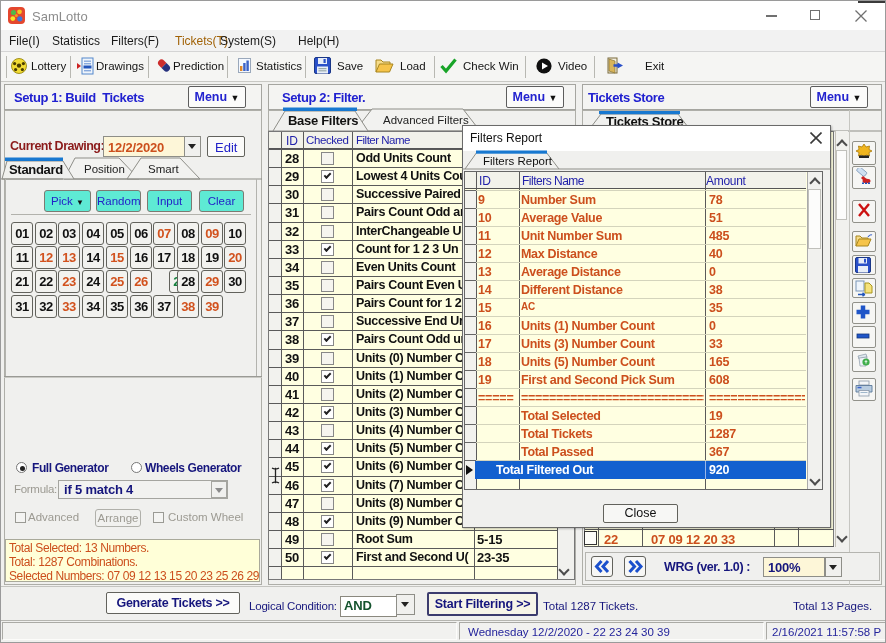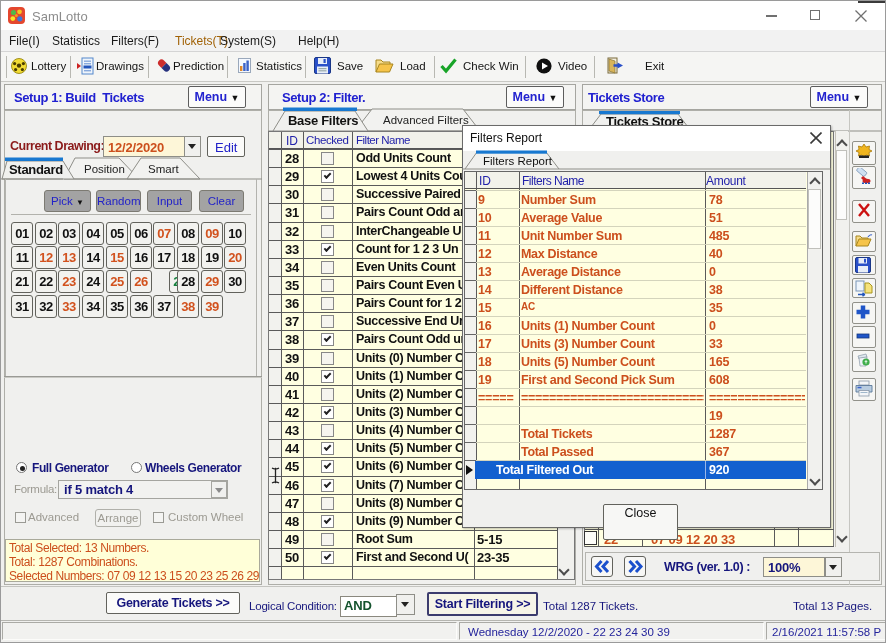--- a/index.html
+++ b/index.html
@@ -7,21 +7,21 @@
  background:#f0f0ee;overflow:hidden;}
 .abs{position:absolute;}
 .b{font-weight:bold;letter-spacing:-0.2px;}
 .navy{color:#16167d;}
 .maroon{color:#8b1a1a;}
 .orange{color:#cc4f1d;}
 .panelhead{background:#f4f4f2;border:1px solid #a5a5a0;}
 .panelbody{background:#f0f0ee;border:1px solid #aeaea8;}
 .menubtn{background:#fbfbfa;border:1px solid #5d5d5d;border-radius:2px;color:#2323cf;
  font-weight:bold;font-size:12.5px;text-align:center;line-height:20px;}
-.btn{background:#a3a3a3;border:1px solid #7c7a72;border-radius:3px;color:#2222c8;
+.btn{background:#5eead4;border:1px solid #7c7a72;border-radius:3px;color:#2222c8;
  font-size:11.5px;text-align:center;}
 .numbtn{background:#f2f2ef;border:1px solid #62625c;border-radius:3px;font-weight:bold;
  font-size:13px;letter-spacing:-0.5px;text-align:center;line-height:21px;color:#111;}
 .gridline{background:#5a5a5a;}
 .cell{position:absolute;overflow:hidden;white-space:nowrap;}
 .chk{position:absolute;width:13px;height:13px;background:#fff;border:1px solid #888;}
 .chk .m{position:absolute;left:2px;top:2px;width:7px;height:4px;border-left:2px solid #222;
  border-bottom:2px solid #222;transform:rotate(-45deg);}
 .sep{position:absolute;top:56px;height:22px;width:1px;background:#b8b8b2;}
 .tbtxt{position:absolute;top:60px;font-size:11.5px;color:#151515;}
@@ -544,20 +544,21 @@
 <div class="abs b orange cell" style="left:521px;top:373px;width:183px;font-size:12.5px;letter-spacing:-0.3px;">First and Second Pick Sum</div>
 <div class="abs b orange cell" style="left:709px;top:373px;width:96px;font-size:12.5px;">608</div>
 <div class="abs" style="left:465px;top:388px;width:341px;height:1px;background:#d4d4bc;"></div>
 <div class="abs" style="left:465px;top:388px;width:11px;height:1px;background:#666;"></div>
 <div class="abs b orange cell" style="left:478px;top:391px;width:38px;font-size:12.5px;">=====</div>
 <div class="abs b orange cell" style="left:521px;top:391px;width:183px;font-size:12.5px;letter-spacing:-0.3px;">===============================</div>
 <div class="abs b orange cell" style="left:709px;top:391px;width:96px;font-size:12.5px;">====================</div>
 <div class="abs" style="left:465px;top:406px;width:341px;height:1px;background:#d4d4bc;"></div>
 <div class="abs" style="left:465px;top:406px;width:11px;height:1px;background:#666;"></div>
 <div class="abs b orange cell" style="left:478px;top:409px;width:38px;font-size:12.5px;"></div>
+<div class="abs b orange cell" style="left:521px;top:409px;width:183px;font-size:12.5px;letter-spacing:-0.3px;">Total Selected</div>
 <div class="abs b orange cell" style="left:709px;top:409px;width:96px;font-size:12.5px;">19</div>
 <div class="abs" style="left:465px;top:424px;width:341px;height:1px;background:#d4d4bc;"></div>
 <div class="abs" style="left:465px;top:424px;width:11px;height:1px;background:#666;"></div>
 <div class="abs b orange cell" style="left:478px;top:427px;width:38px;font-size:12.5px;"></div>
 <div class="abs b orange cell" style="left:521px;top:427px;width:183px;font-size:12.5px;letter-spacing:-0.3px;">Total Tickets</div>
 <div class="abs b orange cell" style="left:709px;top:427px;width:96px;font-size:12.5px;">1287</div>
 <div class="abs" style="left:465px;top:442px;width:341px;height:1px;background:#d4d4bc;"></div>
 <div class="abs" style="left:465px;top:442px;width:11px;height:1px;background:#666;"></div>
 <div class="abs b orange cell" style="left:478px;top:445px;width:38px;font-size:12.5px;"></div>
 <div class="abs b orange cell" style="left:521px;top:445px;width:183px;font-size:12.5px;letter-spacing:-0.3px;">Total Passed</div>
@@ -566,14 +567,14 @@
 <div class="abs" style="left:465px;top:460px;width:11px;height:1px;background:#666;"></div>
 <div class="abs" style="left:475px;top:461px;width:331px;height:18px;background:#1260cf;"></div>
 <div class="abs" style="left:466px;top:465px;width:0;height:0;border-top:5px solid transparent;border-bottom:5px solid transparent;border-left:7px solid #111;"></div>
 <div class="abs b cell" style="left:496px;top:463px;width:183px;font-size:12.5px;letter-spacing:-0.3px;color:#fff;">Total Filtered Out</div>
 <div class="abs b cell" style="left:709px;top:463px;width:96px;font-size:12.5px;color:#fff;">920</div>
 <div class="abs" style="left:705px;top:461px;width:1px;height:18px;background:#9ab6e8;"></div>
 <div class="abs" style="left:807px;top:172px;width:15px;height:317px;background:#f1f1ee;border-left:1px solid #aaa;"></div>
 <div class="chev" style="left:811px;top:179px;transform:rotate(135deg);"></div>
 <div class="abs" style="left:808px;top:189px;width:13px;height:60px;background:#fcfcfb;border:1px solid #c0c0bb;"></div>
 <div class="chev" style="left:811px;top:476px;transform:rotate(-45deg);"></div>
-<div class="abs" style="left:603px;top:504px;width:75px;height:36px;background:#f7f7f5;border:1px solid #62625c;border-radius:2px;text-align:center;font-size:12.5px;color:#111;line-height:17px;">Close</div>
+<div class="abs" style="left:603px;top:504px;width:75px;height:19px;background:#f7f7f5;border:1px solid #62625c;border-radius:2px;text-align:center;font-size:12.5px;color:#111;line-height:17px;">Close</div>
 <div class="abs" style="left:0;top:0;width:886px;height:643px;border:1px solid #9a9a9a;pointer-events:none;"></div>
 </div>
 </body></html>

